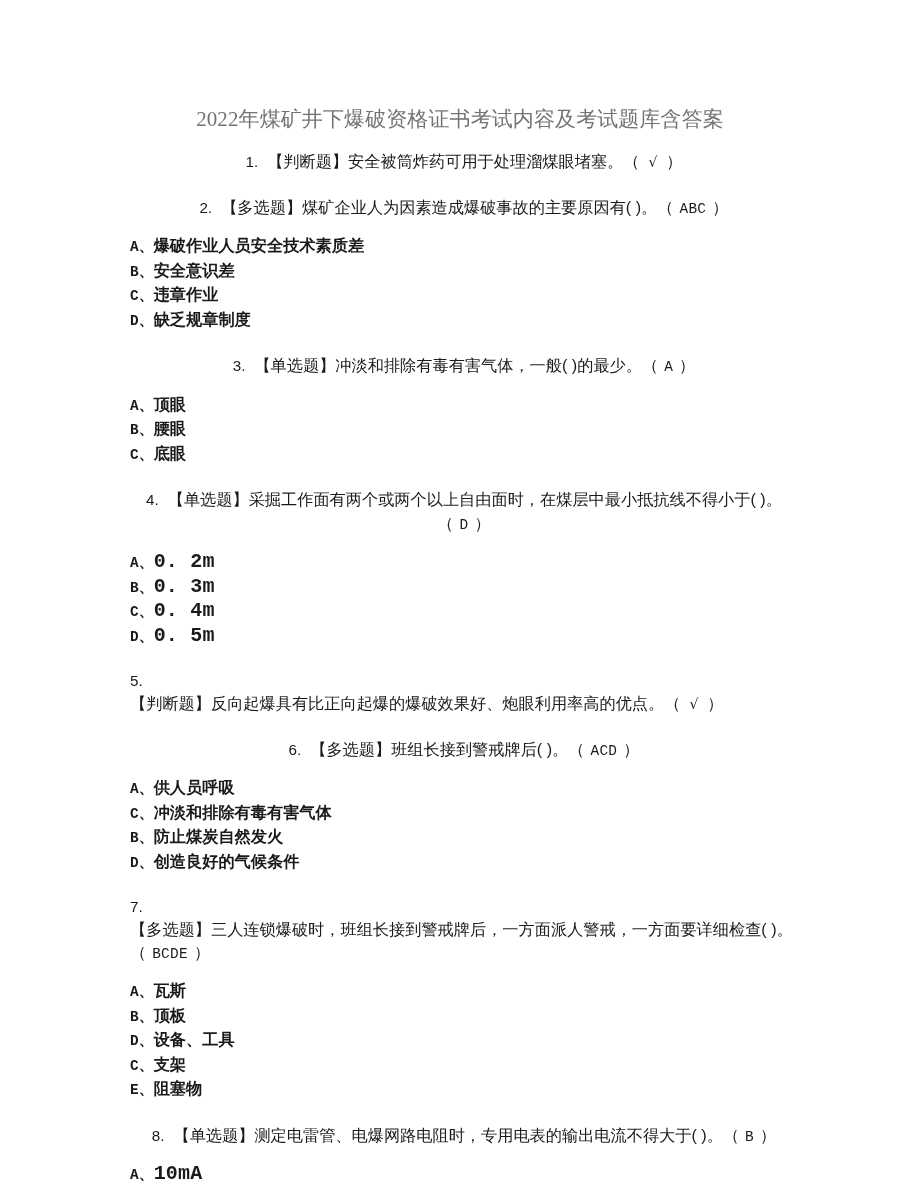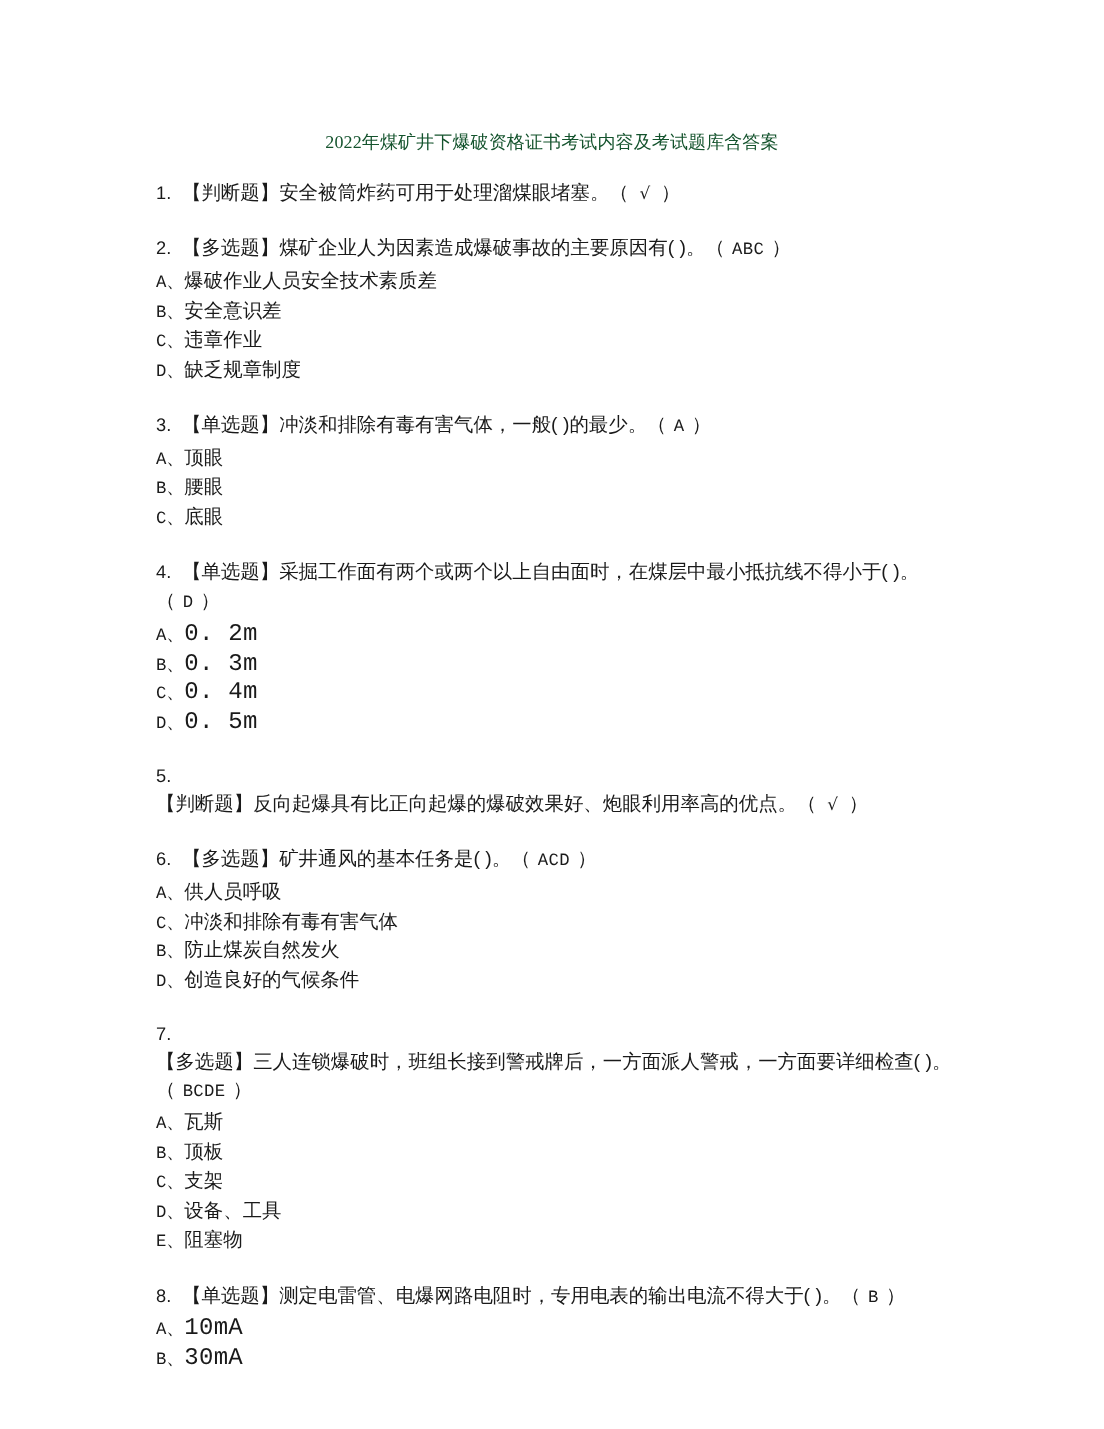--- a/index.html
+++ b/index.html
@@ -21,23 +21,23 @@
   }
 
   
   .doc-title {
     position: absolute;
     top: 106px;
     left: 0;
     width: 920px;
     text-align: center;
     font-family: "Liberation Serif", "DejaVu Serif", serif;
-    font-size: 15px;
+    font-size: 21px;
     line-height: 26px;
-    color: #14532d;
+    color: #737373;
     letter-spacing: 0.1px;
     white-space: nowrap;
   }
 
   
   .content {
     position: absolute;
     top: 150px;
     left: 130px;
     width: 668px;
@@ -57,20 +57,21 @@
   }
 
   
   .q-line {
     display: block;
     text-indent: 0;
     margin: 0;
     padding: 0;
     word-break: break-all;
     line-height: 22.5px;
+    text-align: center;
   }
 
   .q-num {
     font-family: "Liberation Sans", "DejaVu Sans", sans-serif;
     font-size: 15.2px;
   }
 
   .q-num-gap {
     display: inline-block;
     width: 9px;
@@ -144,21 +145,22 @@
   }
 
   .opt-text.latin-text {
     font-family: "Liberation Mono", "DejaVu Sans Mono", monospace;
     font-size: 20px;
     letter-spacing: 0.2px;
   }
 
   
   .options {
-    margin-top: 3px;
+    margin-top: 14px;
+    font-weight: bold;
   }
 </style>
 </head>
 <body>
 
 <div class="page">
 
   <div class="doc-title">2022年煤矿井下爆破资格证书考试内容及考试题库含答案</div>
 
   <div class="content">
@@ -190,36 +192,36 @@
           <div class="option-row"><span class="opt-letter">B</span><span class="opt-sep">、</span><span class="opt-text latin-text">0. 3m</span></div>
           <div class="option-row"><span class="opt-letter">C</span><span class="opt-sep">、</span><span class="opt-text latin-text">0. 4m</span></div>
           <div class="option-row"><span class="opt-letter">D</span><span class="opt-sep">、</span><span class="opt-text latin-text">0. 5m</span></div>
         </div>
       </div>
       <div class="question-block">
         <div class="q-num-standalone">5.</div>
         <div class="q-body"><span class="q-tag">【判断题】</span><span>反向起爆具有比正向起爆的爆破效果好、炮眼利用率高的优点。</span><span class="answer-paren">（</span><span class="check-mark">√</span><span class="answer-paren">）</span></div>
       </div>
       <div class="question-block">
-        <div class="q-line"><span class="q-num">6.</span><span class="q-num-gap"></span><span class="q-tag">【多选题】</span><span>矿井通风的基本任务是( )。</span><span class="answer-paren">（</span><span class="answer-val">ACD</span><span class="answer-paren">）</span></div>
+        <div class="q-line"><span class="q-num">6.</span><span class="q-num-gap"></span><span class="q-tag">【多选题】</span><span>班组长接到警戒牌后( )。</span><span class="answer-paren">（</span><span class="answer-val">ACD</span><span class="answer-paren">）</span></div>
         <div class="options">
           <div class="option-row"><span class="opt-letter">A</span><span class="opt-sep">、</span><span class="opt-text">供人员呼吸</span></div>
           <div class="option-row"><span class="opt-letter">C</span><span class="opt-sep">、</span><span class="opt-text">冲淡和排除有毒有害气体</span></div>
           <div class="option-row"><span class="opt-letter">B</span><span class="opt-sep">、</span><span class="opt-text">防止煤炭自然发火</span></div>
           <div class="option-row"><span class="opt-letter">D</span><span class="opt-sep">、</span><span class="opt-text">创造良好的气候条件</span></div>
         </div>
       </div>
       <div class="question-block">
         <div class="q-num-standalone">7.</div>
         <div class="q-body"><span class="q-tag">【多选题】</span><span>三人连锁爆破时，班组长接到警戒牌后，一方面派人警戒，一方面要详细检查( )。</span><span class="answer-paren">（</span><span class="answer-val">BCDE</span><span class="answer-paren">）</span></div>
         <div class="options">
           <div class="option-row"><span class="opt-letter">A</span><span class="opt-sep">、</span><span class="opt-text">瓦斯</span></div>
           <div class="option-row"><span class="opt-letter">B</span><span class="opt-sep">、</span><span class="opt-text">顶板</span></div>
+          <div class="option-row"><span class="opt-letter">D</span><span class="opt-sep">、</span><span class="opt-text">设备、工具</span></div>
           <div class="option-row"><span class="opt-letter">C</span><span class="opt-sep">、</span><span class="opt-text">支架</span></div>
-          <div class="option-row"><span class="opt-letter">D</span><span class="opt-sep">、</span><span class="opt-text">设备、工具</span></div>
           <div class="option-row"><span class="opt-letter">E</span><span class="opt-sep">、</span><span class="opt-text">阻塞物</span></div>
         </div>
       </div>
       <div class="question-block">
         <div class="q-line"><span class="q-num">8.</span><span class="q-num-gap"></span><span class="q-tag">【单选题】</span><span>测定电雷管、电爆网路电阻时，专用电表的输出电流不得大于( )。</span><span class="answer-paren">（</span><span class="answer-val">B</span><span class="answer-paren">）</span></div>
         <div class="options">
           <div class="option-row"><span class="opt-letter">A</span><span class="opt-sep">、</span><span class="opt-text latin-text">10mA</span></div>
           <div class="option-row"><span class="opt-letter">B</span><span class="opt-sep">、</span><span class="opt-text latin-text">30mA</span></div>
         </div>
       </div>

